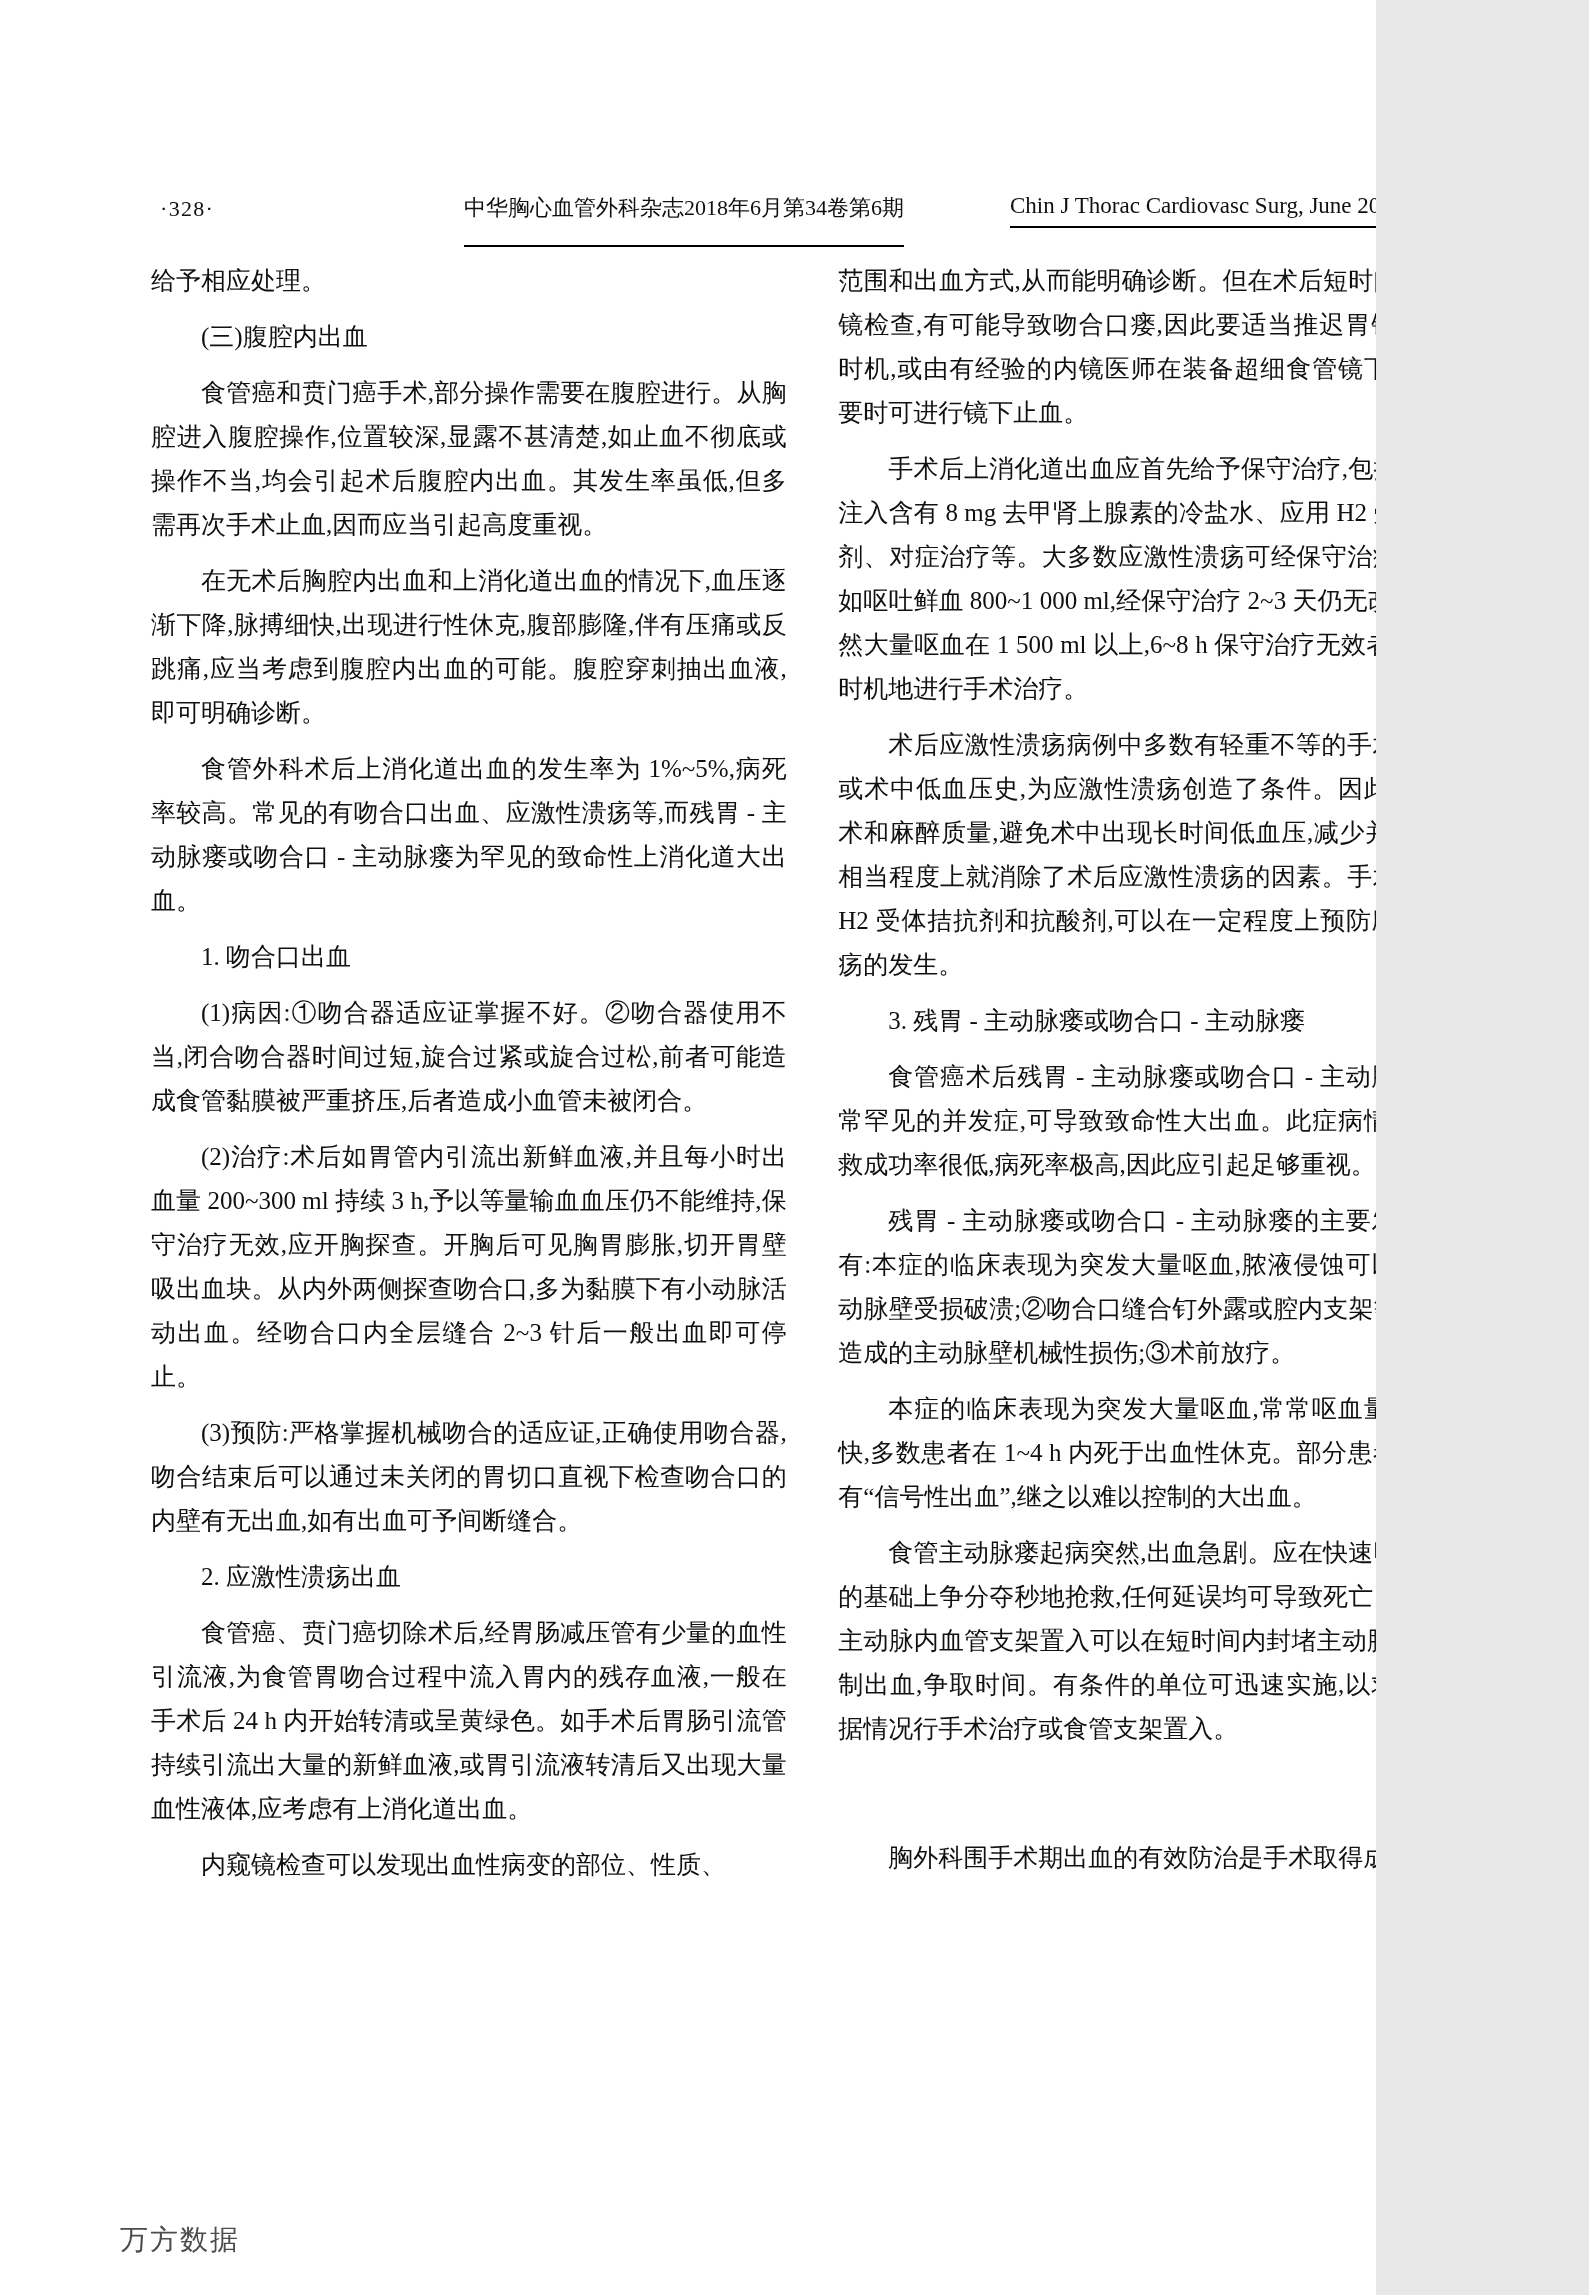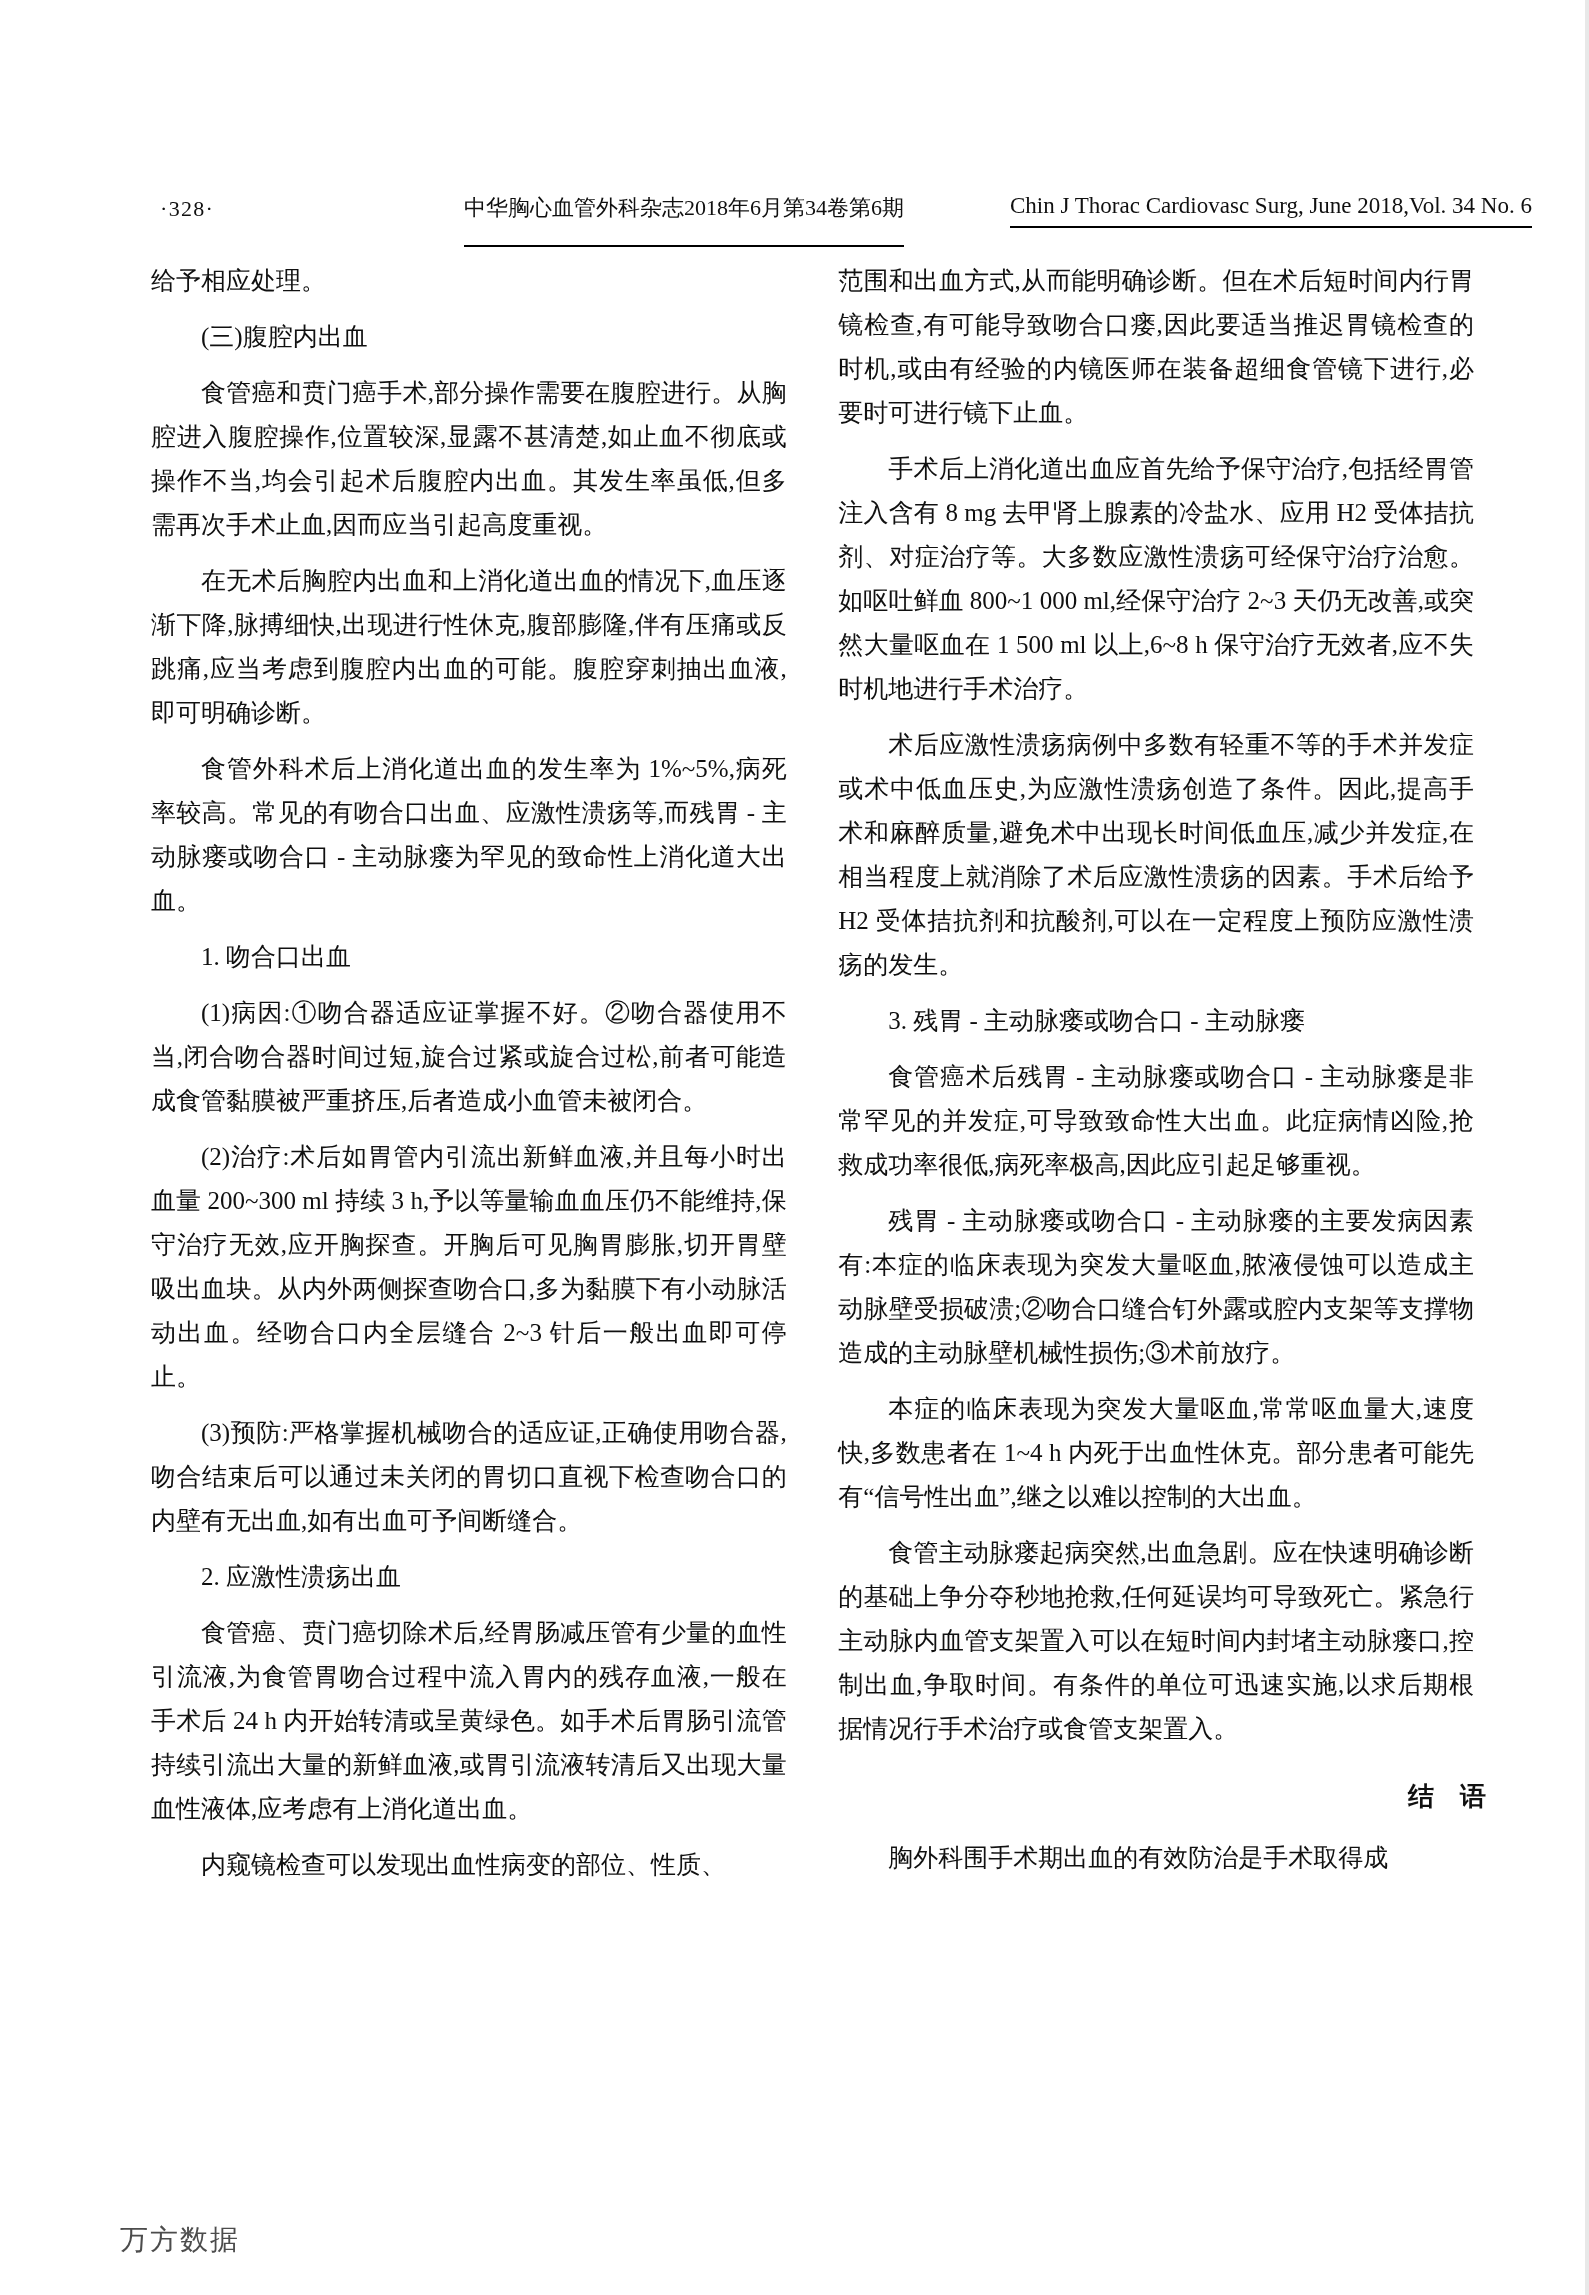--- a/index.html
+++ b/index.html
@@ -1,18 +1,18 @@
 <!DOCTYPE html>
 <html style="font-size:10.5px"><head>
 <meta charset="utf-8">
 <style>
   html,body{margin:0;padding:0;background:#e8e8e8;}
   .page{
     position:relative;
-    width:1585px;
+    width:1376px;
     height:2295px;
     background:#ffffff;
     font-family:"Liberation Serif","DejaVu Serif",serif;
     color:#101010;
     overflow:hidden;
   }
   
   .pagenum{
     position:absolute; left:160px; top:196px;
     font-size:22px; letter-spacing:1.3px; white-space:nowrap;

